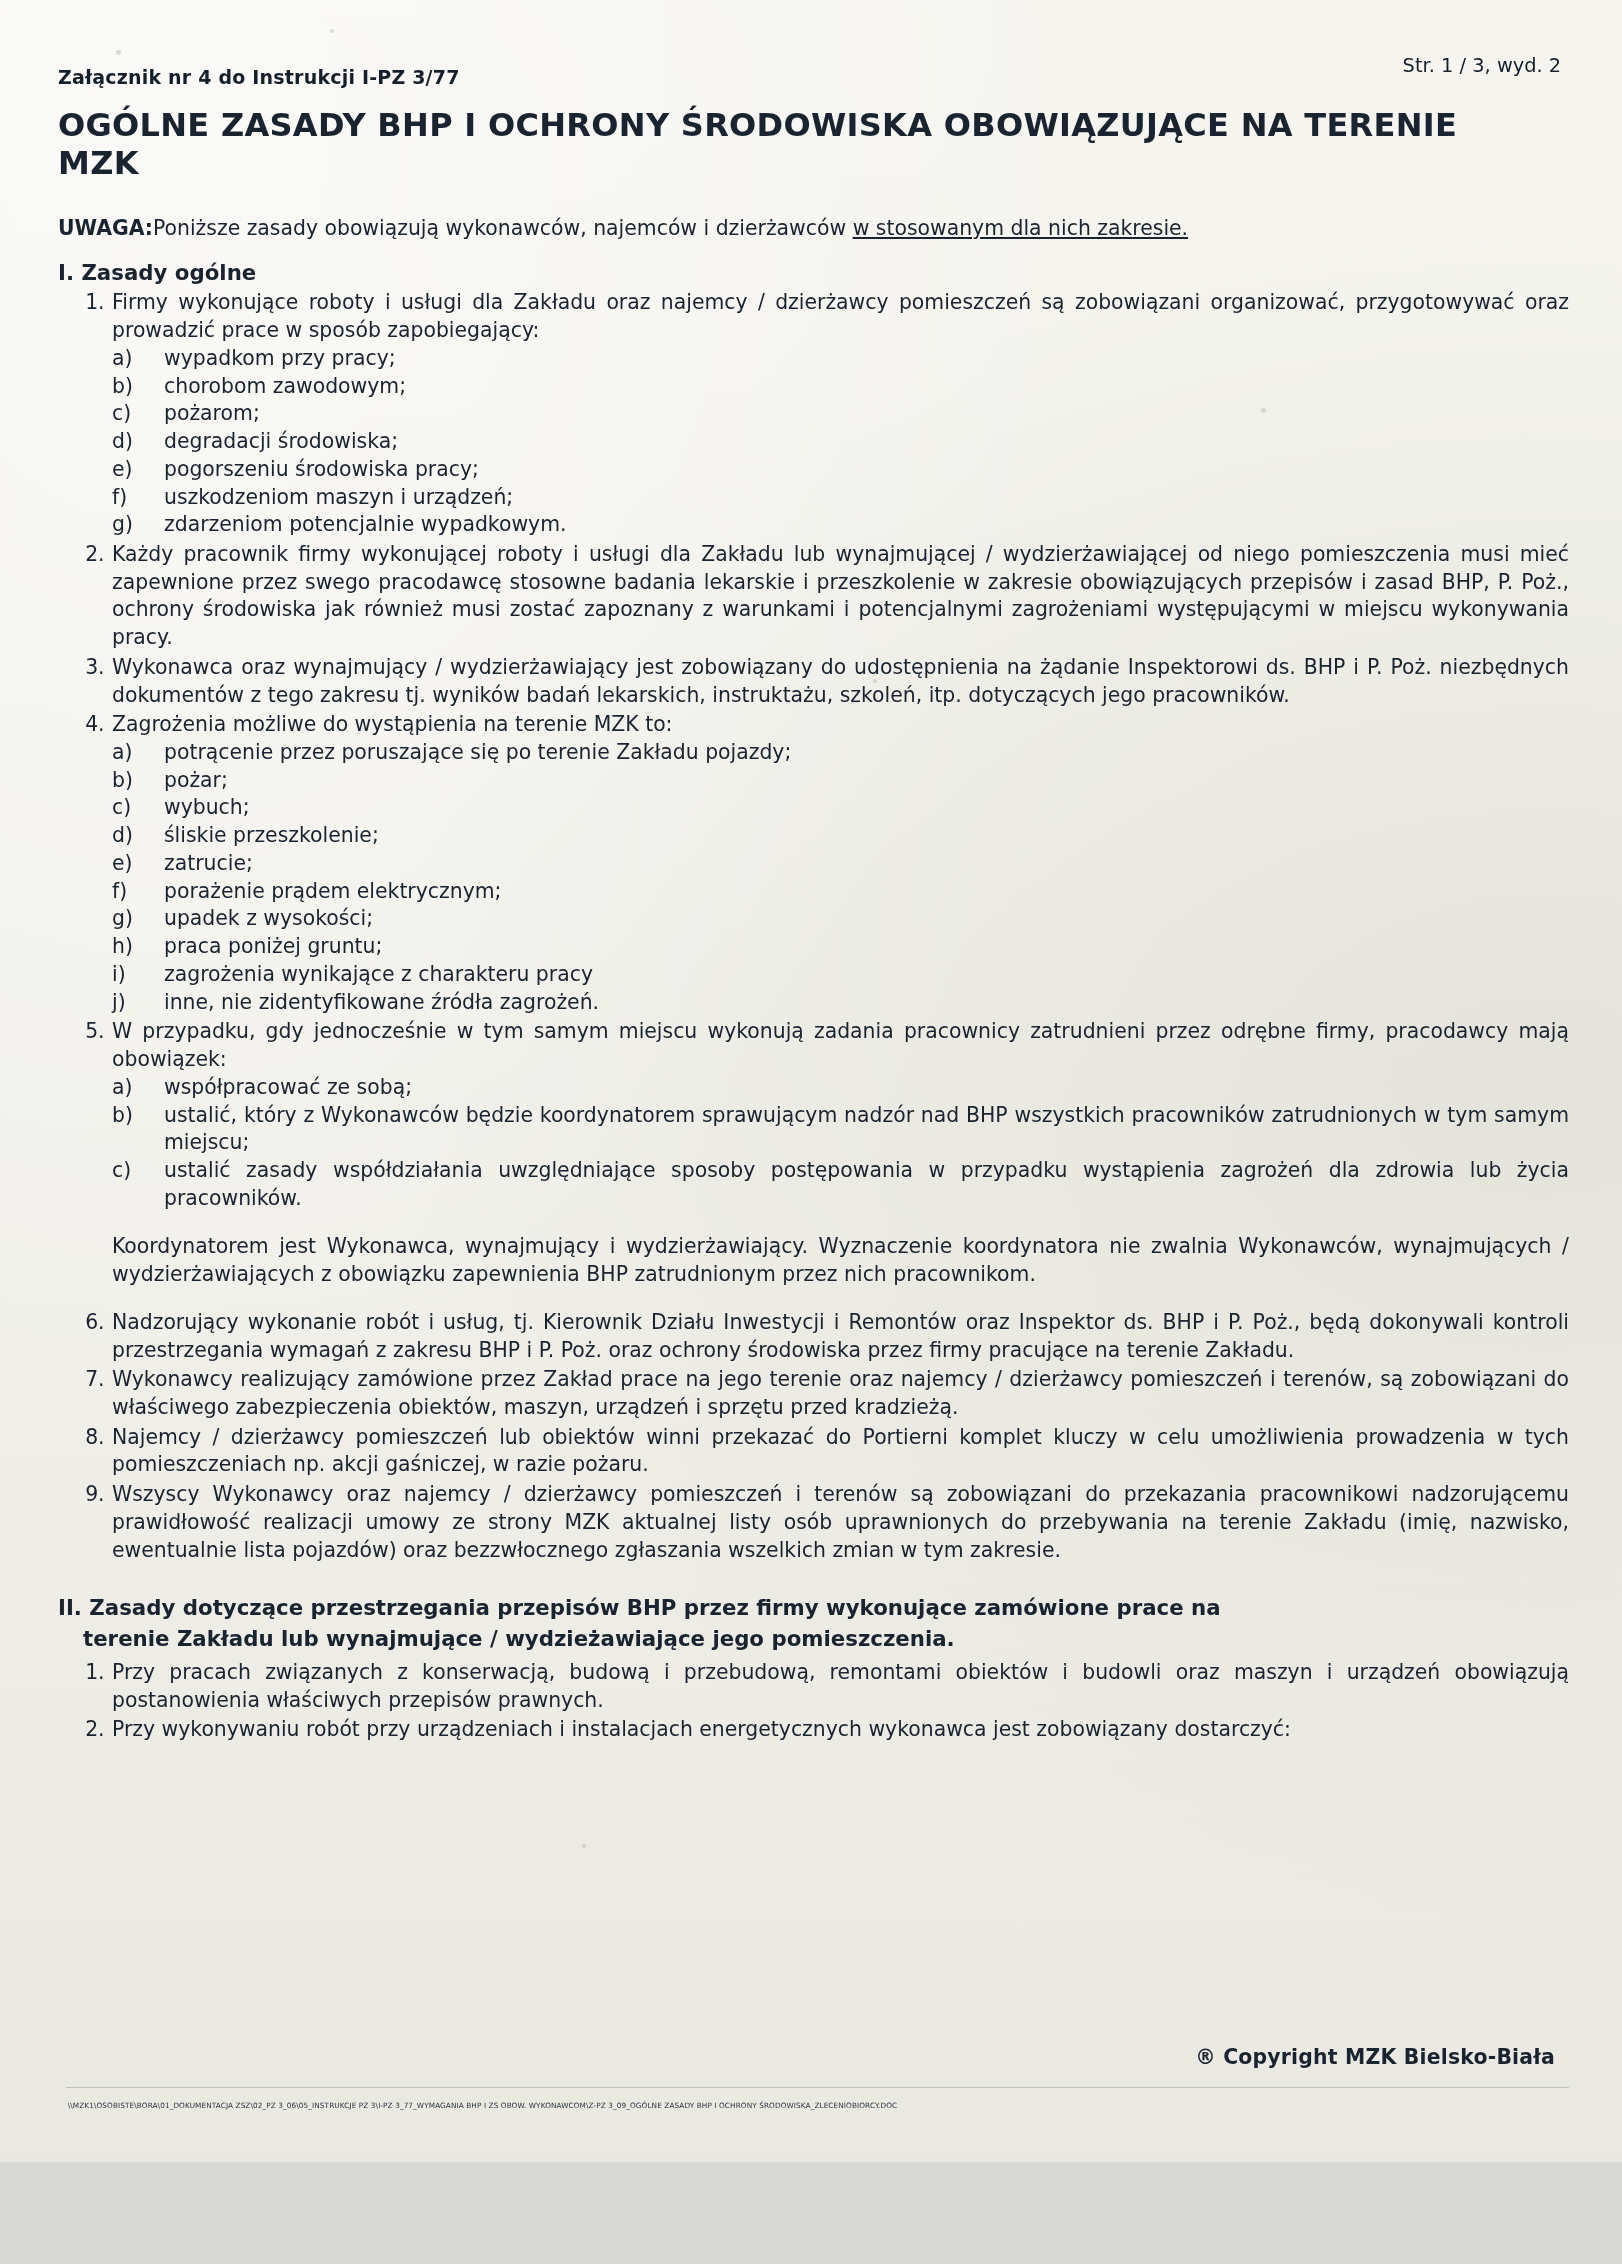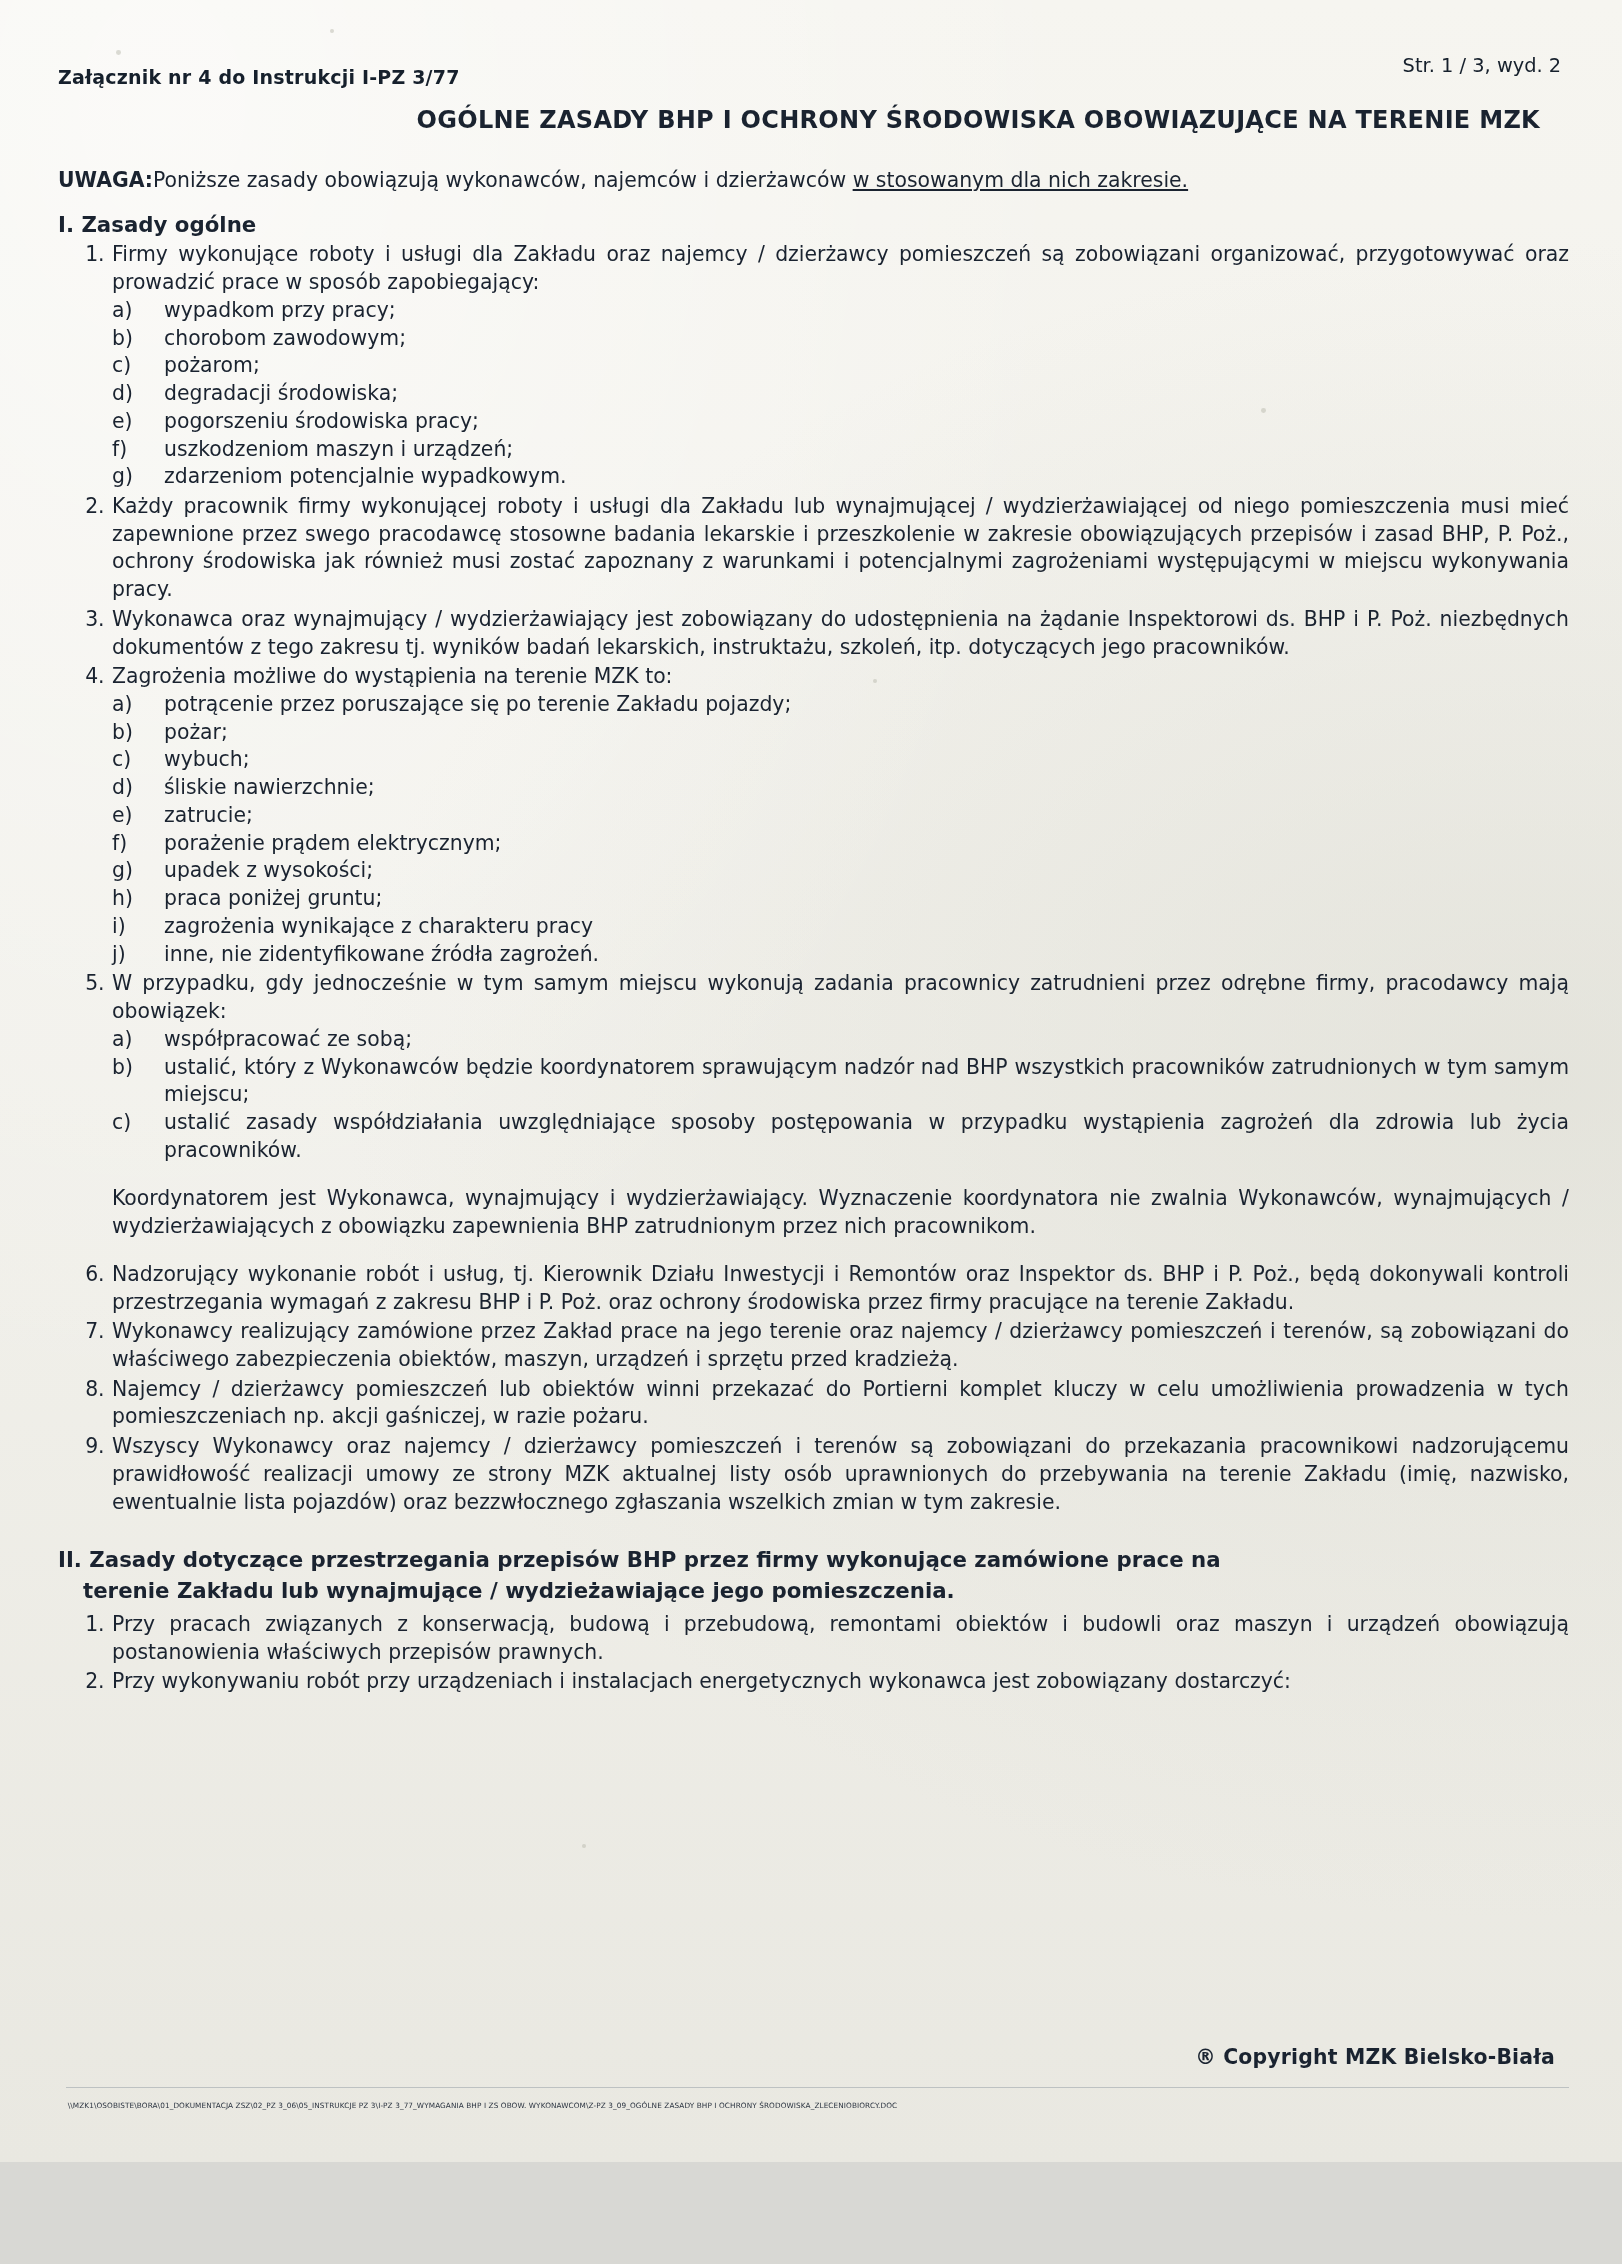--- a/index.html
+++ b/index.html
@@ -50,22 +50,22 @@
   }
   .hdr-right {
     font-size: 19.4px;
     color: #16202c;
     margin-right: 7.8px;
     margin-top: -11.6px;
     text-align: right;
   }
 
   .doc-title {
-    text-align: right;
-    font-size: 24px;
+    text-align: left;
+    font-size: 32px;
     font-weight: bold;
     margin-top: 17.5px;
     letter-spacing: 0.3px;
     padding-right: 29px;
   }
 
   .uwaga {
     margin-top: 33px;
     font-size: 20.4px;
     line-height: 1.3;
@@ -219,21 +219,21 @@
         <p class="para">Wykonawca oraz wynajmujący / wydzierżawiający jest zobowiązany do udostępnienia na żądanie Inspektorowi ds. BHP i P. Poż. niezbędnych dokumentów z tego zakresu tj. wyników badań lekarskich, instruktażu, szkoleń, itp. dotyczących jego pracowników.</p>
       </li>
 
       <li>
         <span class="num">4.</span>
         <p class="para">Zagrożenia możliwe do wystąpienia na terenie MZK to:</p>
         <ol class="lettered">
           <li><span class="let">a)</span><span>potrącenie przez poruszające się po terenie Zakładu pojazdy;</span></li>
           <li><span class="let">b)</span><span>pożar;</span></li>
           <li><span class="let">c)</span><span>wybuch;</span></li>
-          <li><span class="let">d)</span><span>śliskie nawierzchnie;</span></li>
+          <li><span class="let">d)</span><span>śliskie przeszkolenie;</span></li>
           <li><span class="let">e)</span><span>zatrucie;</span></li>
           <li><span class="let">f)</span><span>porażenie prądem elektrycznym;</span></li>
           <li><span class="let">g)</span><span>upadek z wysokości;</span></li>
           <li><span class="let">h)</span><span>praca poniżej gruntu;</span></li>
           <li><span class="let">i)</span><span>zagrożenia wynikające z charakteru pracy</span></li>
           <li><span class="let">j)</span><span>inne, nie zidentyfikowane źródła zagrożeń.</span></li>
         </ol>
       </li>
 
       <li>

